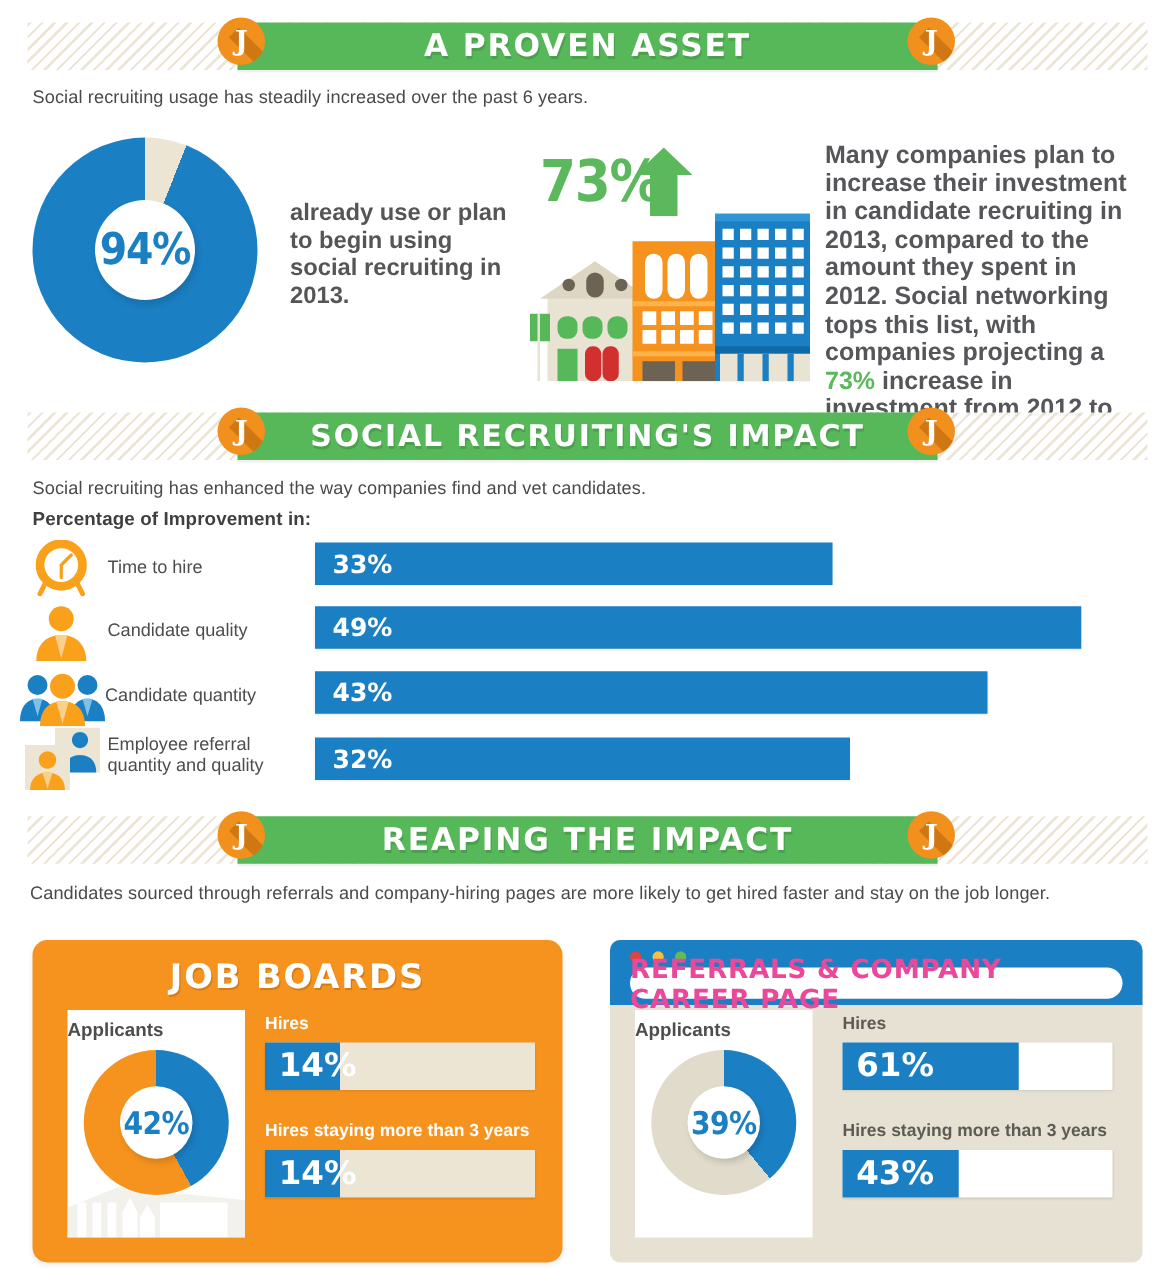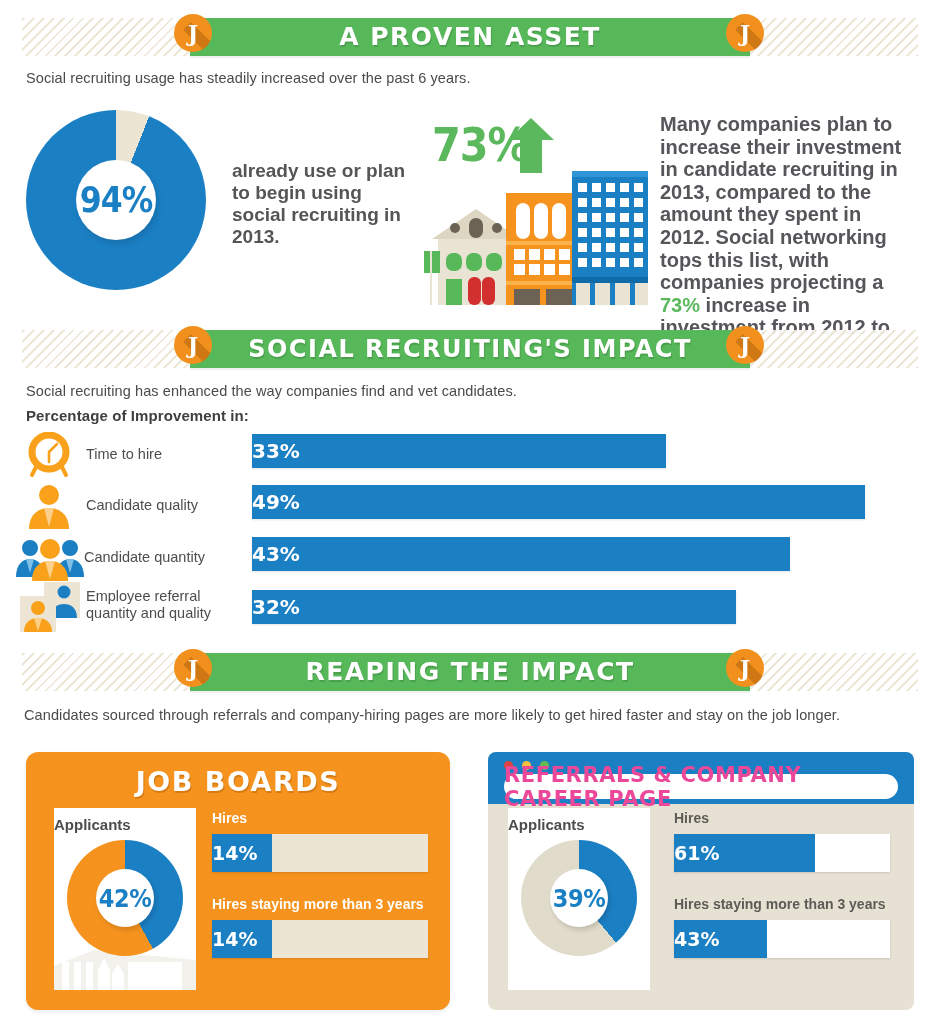--- a/index.html
+++ b/index.html
@@ -98,21 +98,21 @@
   .bar-row { position: absolute; left: 0; width: 940px; }
   .bar-icon { position: absolute; left: 18px; width: 62px; height: 46px; }
   .bar-label {
     position: absolute; left: 86px; font-size: 14.5px; color: #4d4d4d;
     line-height: 17px;
   }
   .bar-track { position: absolute; left: 252px; height: 34px; }
   .bar-fill {
     height: 34px; background: #1b7fc4; color: #fff;
     font-weight: bold; font-size: 20px;
-    display: flex; align-items: center; 
+    display: flex; align-items: center; padding-left: 14px;
     font-family: "DejaVu Sans", sans-serif;
     box-shadow: 0 1px 2px rgba(0,0,0,.10);
   }
 
   
   .card-left {
     position: absolute; left: 26px; top: 752px; width: 424px; height: 258px;
     background: #f6931e; border-radius: 12px;
     box-shadow: 0 2px 4px rgba(0,0,0,.08);
   }
@@ -165,21 +165,21 @@
     display: flex; align-items: center; justify-content: center;
     color: #ec4899; font-weight: bold; font-size: 21px; letter-spacing: .6px;
     font-family: "DejaVu Sans", sans-serif;
   }
   .mini-bar-label {
     position: absolute; font-size: 14px; font-weight: bold; color: #5d5b55;
   }
   .mini-track { position: absolute; height: 38px; }
   .mini-fill {
     height: 38px; background: #1b7fc4; color: #fff; font-weight: bold;
-    font-size: 19px; display: flex; align-items: center; 
+    font-size: 26px; display: flex; align-items: center; padding-left: 11px;
     font-family: "DejaVu Sans", sans-serif;
     text-align: center;
   }
 </style>
 </head>
 <body>
 
 <div class="page">
 
   <div class="banner-wrap" style="position:absolute;left:0;top:14px;width:940px;">
@@ -356,21 +356,21 @@
       <rect x="26" y="0" width="36" height="36" fill="#ece5d4"></rect>
       <circle cx="46" cy="10" r="6.5" fill="#1b7fc4"></circle>
       <path d="M33 36 C33 26 39 22 46 22 C53 22 59 26 59 36 Z" fill="#1b7fc4"></path>
       <rect x="2" y="14" width="36" height="36" fill="#ece5d4"></rect>
       <circle cx="20" cy="26" r="7" fill="#f9a11b"></circle>
       <path d="M6 50 C6 40 13 36 20 36 C27 36 34 40 34 50 Z" fill="#f9a11b"></path>
       <path d="M16 36 L20 49 L24 36 Z" fill="#fcd08a"></path>
     </svg>
     <div class="bar-label" style="top:6px;left:86px;width:162px;">Employee referral quantity and quality</div>
     <div class="bar-track" style="top:8px;width:402px;">
-      <div class="bar-fill" style="width:484px;">32%</div>
+      <div class="bar-fill" style="width:428px;">32%</div>
     </div>
   </div>
 
   <div class="banner-wrap" style="position:absolute;left:0;top:649px;width:940px;">
     <div class="hatch"></div>
     <div class="banner-bar" style="left:190px;width:560px;"></div>
     <div class="banner-title" style="left:190px;width:560px;">REAPING THE IMPACT</div>
     <div class="jlogo" style="left:174px;">
       <div class="jshadow"></div>
       <div class="jtext">J</div>

